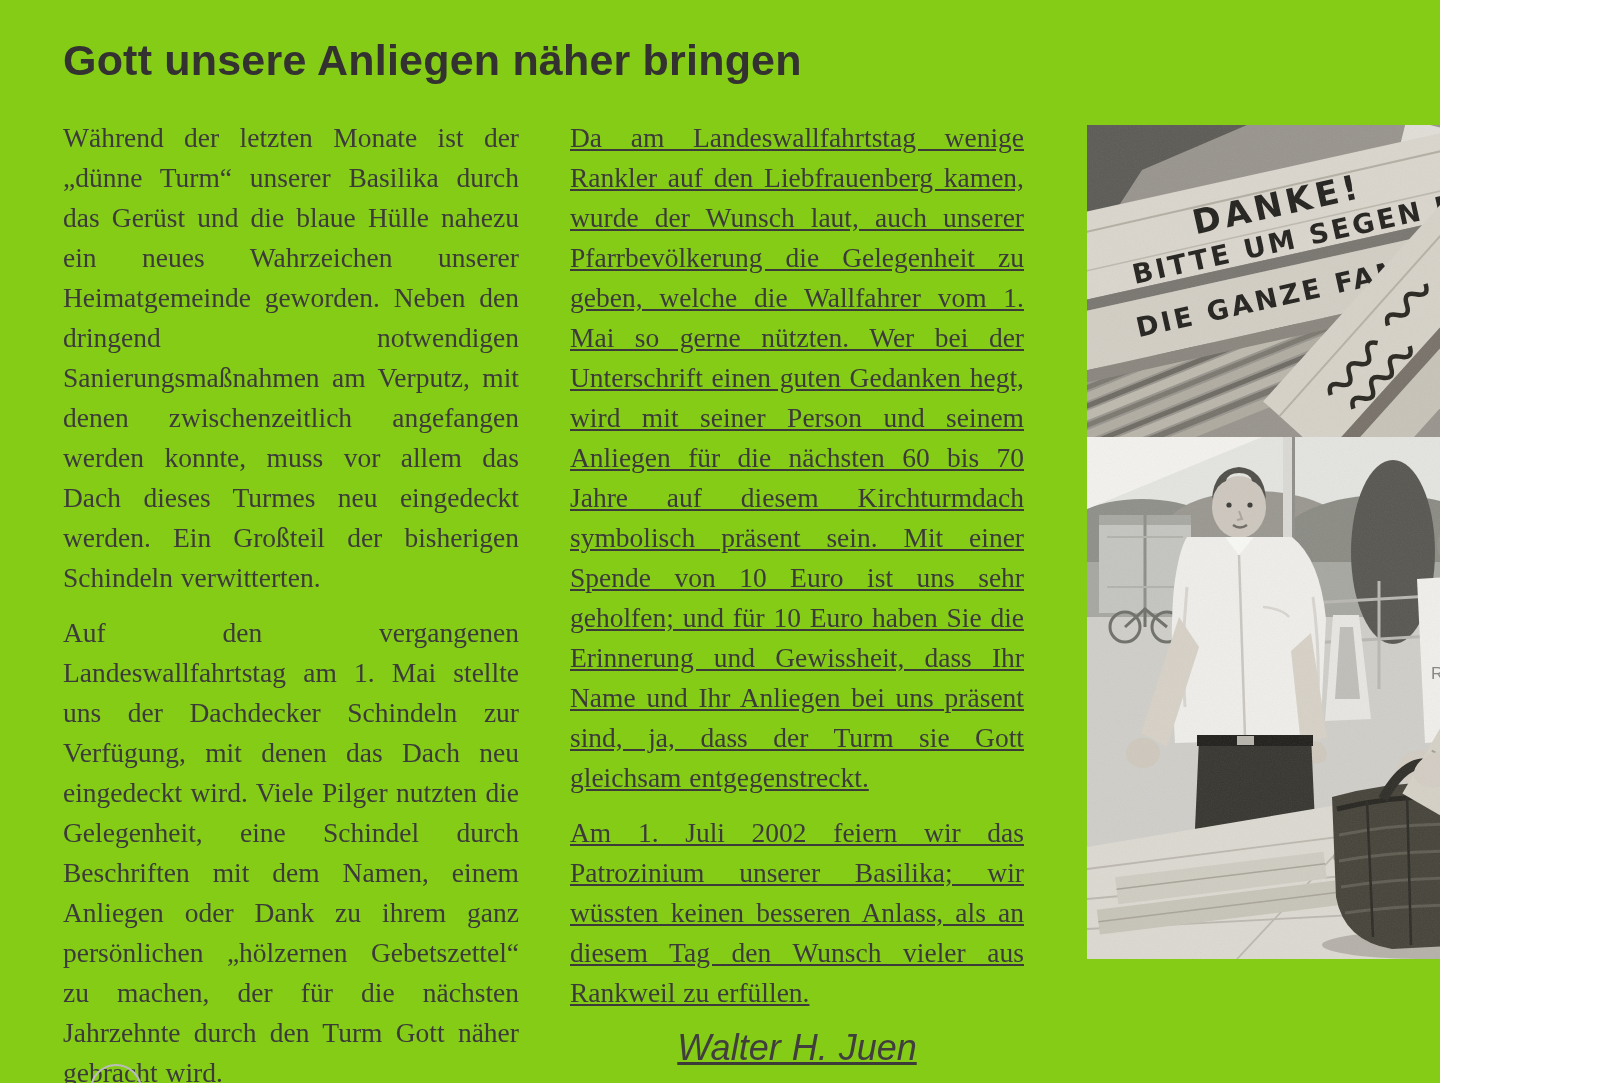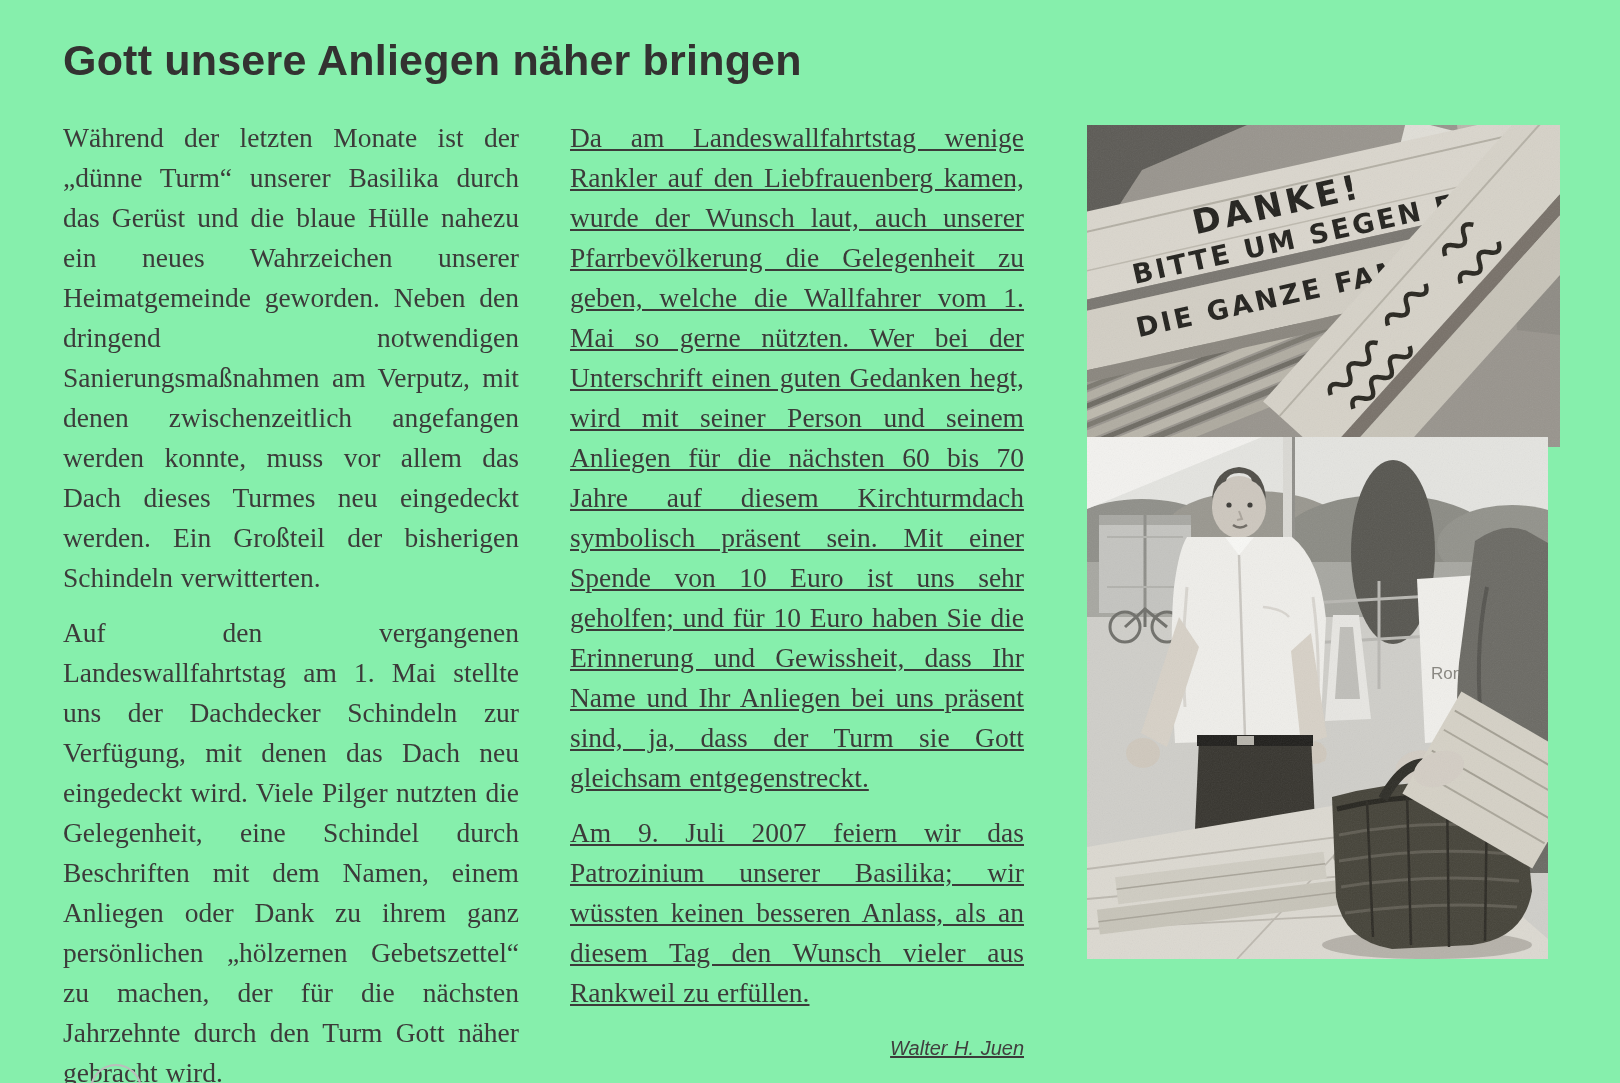--- a/index.html
+++ b/index.html
@@ -1,35 +1,35 @@
 <!DOCTYPE html>
 <html lang="de"><head>
 <meta charset="utf-8">
 <style>
   html,body{margin:0;padding:0;background:#ffffff;}
   .page{
-    position:relative;width:1620px;height:1083px;background:#86efac;
+    position:relative;width:1440px;height:1083px;background:#84cc16;
     overflow:hidden;font-family:"Liberation Serif",serif;
   }
   .title{
     position:absolute;left:63px;top:36px;margin:0;
     font-family:"Liberation Sans",sans-serif;font-weight:700;
     font-size:43px;color:#333231;letter-spacing:0.2px;white-space:nowrap;
   }
   .col{
     position:absolute;top:118px;color:#3c3b3a;
     font-size:27.5px;line-height:40px;text-align:justify;
     hyphens:auto;-webkit-hyphens:auto;word-spacing:1px;
   }
   .col p{margin:0 0 15px 0;}
   .col1{left:63px;width:456px;}
   .col2{left:570px;width:454px;text-decoration:underline;}
   .author{
-    text-align:right;font-family:"Liberation Sans",sans-serif;
-    font-style:italic;font-size:20px;color:#403f3e;margin-top:12px;
+    text-align:center;font-family:"Liberation Sans",sans-serif;
+    font-style:italic;font-size:36px;color:#403f3e;margin-top:12px;
   }
   figure{position:absolute;margin:0;padding:0;}
   .photo-top{left:1087px;top:125px;width:473px;height:322px;}
   .photo-bottom{left:1087px;top:437px;width:461px;height:522px;}
   figure svg{display:block;width:100%;height:100%;}
   .hand{
     font-family:"DejaVu Sans",sans-serif;font-weight:700;fill:#22211d;
   }
   .page-curl{
     position:absolute;left:90px;top:1064px;width:48px;height:48px;
@@ -43,21 +43,21 @@
 
   <h1 class="title">Gott unsere Anliegen näher bringen</h1>
 
   <div class="col col1">
     <p>Während der letzten Monate ist der „dünne Turm“ unserer Basilika durch das Gerüst und die blaue Hülle nahezu ein neues Wahrzeichen unserer Heimatgemeinde geworden. Neben den dringend notwendigen Sanierungsmaßnahmen am Verputz, mit denen zwischenzeitlich angefangen werden konnte, muss vor allem das Dach dieses Turmes neu eingedeckt werden. Ein Großteil der bisherigen Schindeln verwitterten.</p>
     <p>Auf den vergangenen Landeswallfahrtstag am 1. Mai stellte uns der Dachdecker Schindeln zur Verfügung, mit denen das Dach neu eingedeckt wird. Viele Pilger nutzten die Gelegenheit, eine Schindel durch Beschriften mit dem Namen, einem Anliegen oder Dank zu ihrem ganz persönlichen „hölzernen Gebetszettel“ zu machen, der für die nächsten Jahrzehnte durch den Turm Gott näher gebracht wird.</p>
   </div>
 
   <div class="col col2">
     <p>Da am Landeswallfahrtstag wenige Rankler auf den Liebfrauenberg kamen, wurde der Wunsch laut, auch unserer Pfarrbevölkerung die Gelegenheit zu geben, welche die Wallfahrer vom 1. Mai so gerne nützten. Wer bei der Unterschrift einen guten Gedanken hegt, wird mit seiner Person und seinem Anliegen für die nächsten 60 bis 70 Jahre auf diesem Kirchturmdach symbolisch präsent sein. Mit einer Spende von 10 Euro ist uns sehr geholfen; und für 10 Euro haben Sie die Erinnerung und Gewissheit, dass Ihr Name und Ihr Anliegen bei uns präsent sind, ja, dass der Turm sie Gott gleichsam entgegenstreckt.</p>
-    <p>Am 9. Juli 2007 feiern wir das Patrozinium unserer Basilika; wir wüssten keinen besseren Anlass, als an diesem Tag den Wunsch vieler aus Rankweil zu erfüllen.</p>
+    <p>Am 1. Juli 2002 feiern wir das Patrozinium unserer Basilika; wir wüssten keinen besseren Anlass, als an diesem Tag den Wunsch vieler aus Rankweil zu erfüllen.</p>
     <div class="author">Walter H. Juen</div>
   </div>
 
   <figure class="photo-top">
     <svg viewBox="0 0 473 322" preserveAspectRatio="none">
       <defs>
         <filter id="grainA" x="0" y="0" width="100%" height="100%">
           <feTurbulence type="fractalNoise" baseFrequency="0.9" numOctaves="2"></feTurbulence>
           <feColorMatrix type="saturate" values="0"></feColorMatrix>
         </filter>

